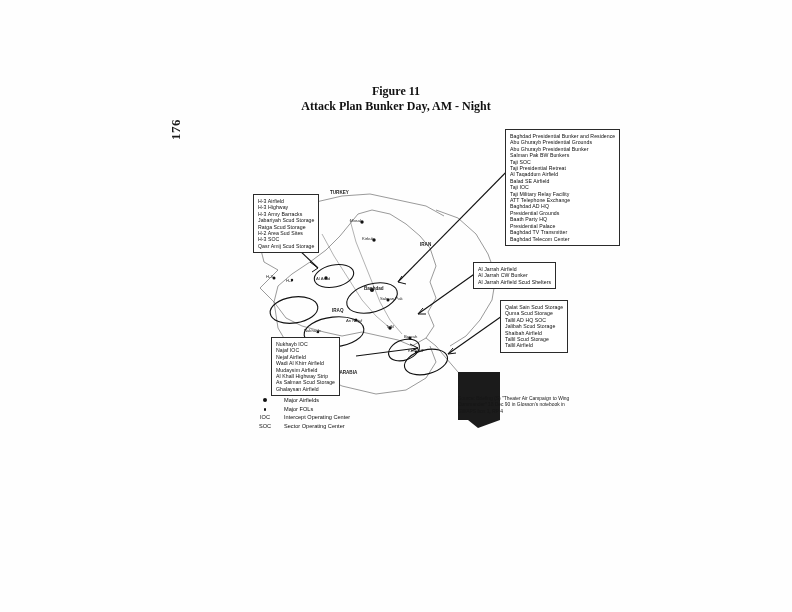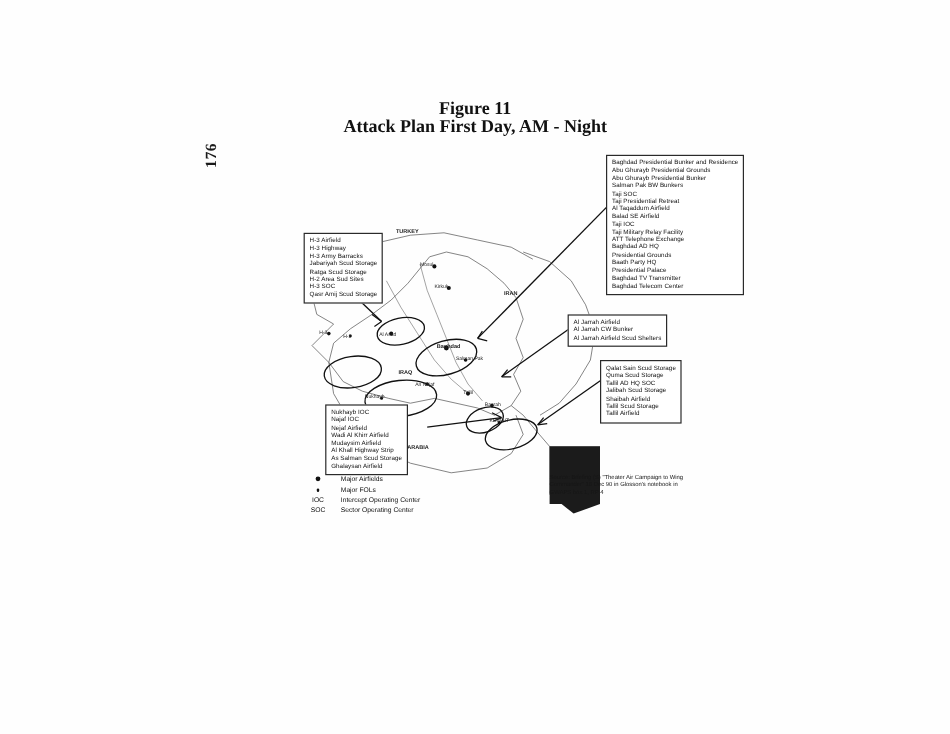--- a/index.html
+++ b/index.html
@@ -34,21 +34,21 @@
     color: #1a1a1a;
   }
   .fig-title {
     position: absolute;
     top: 84px;
     left: 0;
     width: 792px;
     text-align: center;
     font-family: "Liberation Serif", serif;
     font-weight: bold;
-    font-size: 15px;
+    font-size: 12px;
     line-height: 15px;
     color: #111;
   }
   .fig-title .l2 { display: block; }
 
   
   .map-area {
     position: absolute;
     left: 230px;
     top: 150px;
@@ -116,21 +116,21 @@
 </style>
 </head>
 <body>
 
 <div class="page">
 
   <div class="page-number">176</div>
 
   <div class="fig-title">
     <span>Figure 11</span>
-    <span class="l2">Attack Plan First Day, AM - Night</span>
+    <span class="l2">Attack Plan Bunker Day, AM - Night</span>
   </div>
 
   <div class="map-area">
     <svg class="map-svg" width="400" height="290" viewBox="0 0 400 290">
 
       <g fill="none" stroke="#555" stroke-width="0.6">
 
         <path d="M40 78 L60 62 L86 52 L112 46 L140 44 L168 50 L196 56 L214 66"></path>
 
         <path d="M40 78 L30 96 L34 112 L48 120 L30 138 L44 152"></path>

